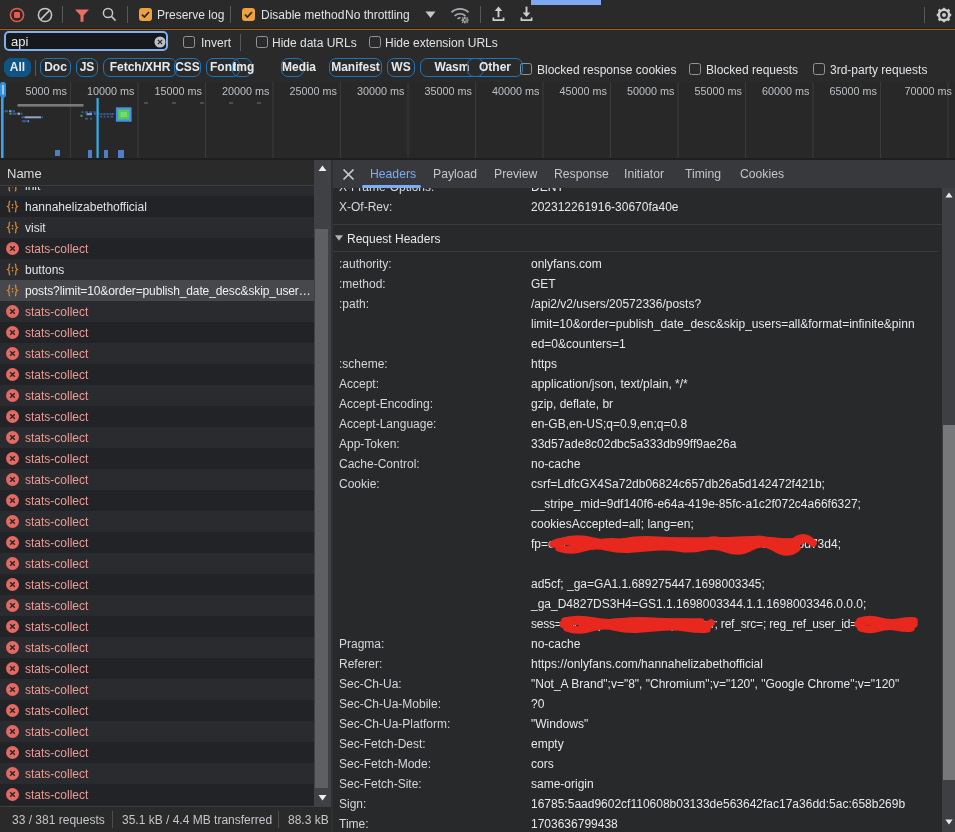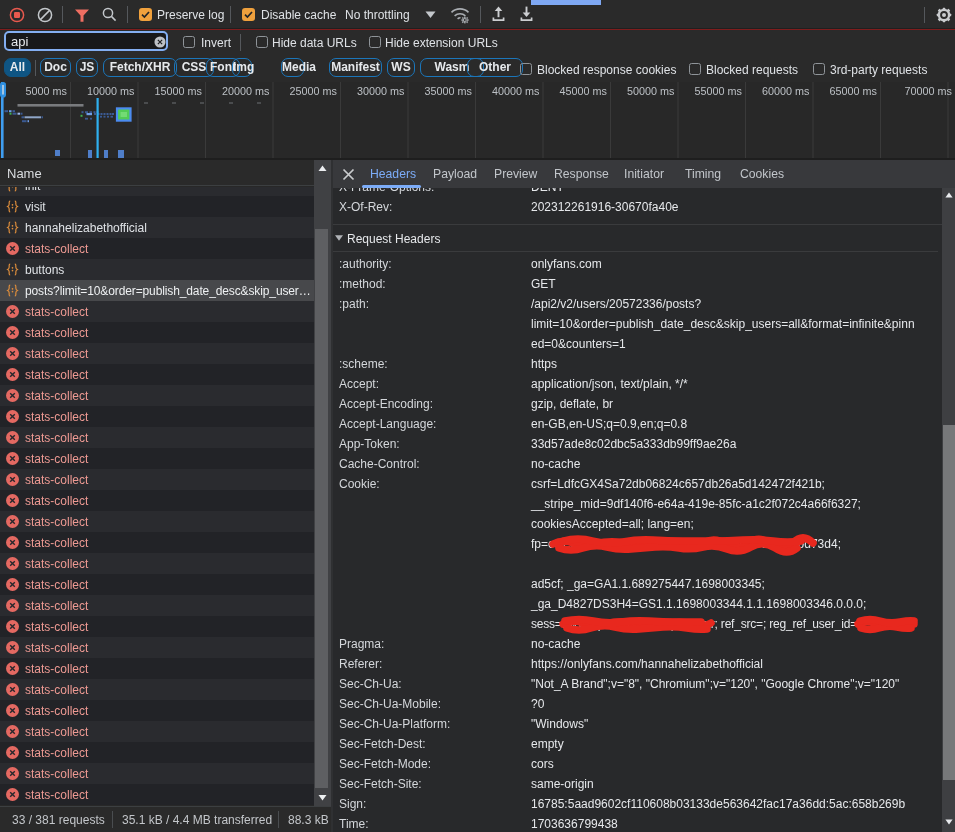--- a/index.html
+++ b/index.html
@@ -1,19 +1,19 @@
 <!DOCTYPE html>
 <html><head>
 <meta charset="utf-8">
 <style>
 * { margin:0; padding:0; box-sizing:border-box; }
 html,body { width:955px; height:832px; overflow:hidden; background:#282828;
   font-family:"Liberation Sans", sans-serif; }
 .abs { position:absolute; }
-#page { position:relative; width:955px; height:832px; background:#7f1d1d; color:#dfe2e6; }
+#page { position:relative; width:955px; height:832px; background:#a16207; color:#dfe2e6; }
 
 
 #bar1 { position:absolute; left:0; top:0; width:955px; height:29px; background:#2a2a2a; border-bottom:1px solid #1f1f1f; }
 .vsep { position:absolute; width:1px; background:#55585c; }
 .tbtxt { position:absolute; font-size:12px; color:#dfe2e6; line-height:14px; }
 
 
 .cbo { position:absolute; width:13px; height:13px; background:#f0a13d; border-radius:3px; }
 .cbo svg { position:absolute; left:0; top:0; }
 
@@ -111,21 +111,21 @@
       </svg>
   </div>
   <div class="tbtxt" style="left:157px;top:8px">Preserve log</div>
   <div class="vsep" style="left:230px;top:6px;height:17px"></div>
 
   <div class="cbo" style="left:242px;top:8px">
     <svg width="13" height="13" viewBox="0 0 13 13">
         <path d="M3,6.7 L5.4,9 L10,4" fill="none" stroke="#222427" stroke-width="1.7"></path>
       </svg>
   </div>
-  <div class="tbtxt" style="left:261px;top:8px">Disable cache</div>
+  <div class="tbtxt" style="left:261px;top:8px">Disable method</div>
   <div class="tbtxt" style="left:345px;top:8px">No throttling</div>
   <svg class="abs" style="left:425px;top:11px" width="11" height="8" viewBox="0 0 11 8">
     <path d="M0.5,0.5 h10 l-5,6.5 Z" fill="#c3c7cb"></path>
   </svg>
 
   <svg class="abs" style="left:450px;top:7px" width="22" height="17" viewBox="0 0 22 17">
     <path d="M1.5,5.4 A12,12 0 0 1 18.5,5.4" fill="none" stroke="#a9adb2" stroke-width="1.6"></path>
     <path d="M4.6,8.8 A8,8 0 0 1 15.4,8.8" fill="none" stroke="#a9adb2" stroke-width="1.6"></path>
     <path d="M7.6,11.9 A4,4 0 0 1 10.5,10.8" fill="none" stroke="#a9adb2" stroke-width="1.6"></path>
     <g fill="#a9adb2">
@@ -186,21 +186,21 @@
   <div class="tbtxt" style="left:272px;top:36px">Hide data URLs</div>
   <div class="cbu" style="left:369px;top:36px"></div>
   <div class="tbtxt" style="left:385px;top:36px">Hide extension URLs</div>
 
   <div id="bar3"></div>
   <div class="chip sel" style="left:4px;width:27px">All</div>
   <div class="vsep" style="left:34.5px;top:60px;height:16px"></div>
   <div class="chip" style="left:40px;width:31px">Doc</div>
   <div class="chip" style="left:76px;width:22px">JS</div>
   <div class="chip" style="left:103px;width:74px">Fetch/XHR</div>
-  <div class="chip" style="left:174px;width:40px">CSS</div>
+  <div class="chip" style="left:174px;width:27px">CSS</div>
   <div class="chip" style="left:206px;width:34px">Font</div>
   <div class="chip" style="left:232px;width:20px">Img</div>
   <div class="chip" style="left:281px;width:23px">Media</div>
   <div class="chip" style="left:329px;width:53px">Manifest</div>
   <div class="chip" style="left:387px;width:28px">WS</div>
   <div class="chip" style="left:420px;width:64px">Wasm</div>
   <div class="chip" style="left:467px;width:56px">Other</div>
   <div class="cbu" style="left:520px;top:63px"></div>
   <div class="tbtxt" style="left:537px;top:63px">Blocked response cookies</div>
   <div class="cbu" style="left:689px;top:63px"></div>
@@ -325,29 +325,29 @@
               <circle cx="6.5" cy="4.8" r="0.85" fill="#dd8d3c"></circle>
               <circle cx="6.5" cy="7.6" r="0.85" fill="#dd8d3c"></circle>
             </svg>init</div>
       <div class="r"><svg width="13" height="13" viewBox="0 0 13 13">
               <g fill="none" stroke="#dd8d3c" stroke-width="1.2">
                 <path d="M4.2,1.2 C2.8,1.2 3.2,3 3.2,4 C3.2,5.3 3,5.8 1.6,6.5 C3,7.2 3.2,7.7 3.2,9 C3.2,10 2.8,11.8 4.2,11.8"></path>
                 <path d="M8.8,1.2 C10.2,1.2 9.8,3 9.8,4 C9.8,5.3 10,5.8 11.4,6.5 C10,7.2 9.8,7.7 9.8,9 C9.8,10 10.2,11.8 8.8,11.8"></path>
               </g>
               <circle cx="6.5" cy="4.8" r="0.85" fill="#dd8d3c"></circle>
               <circle cx="6.5" cy="7.6" r="0.85" fill="#dd8d3c"></circle>
-            </svg>visit</div>
+            </svg>hannahelizabethofficial</div>
       <div class="r"><svg width="13" height="13" viewBox="0 0 13 13">
               <g fill="none" stroke="#dd8d3c" stroke-width="1.2">
                 <path d="M4.2,1.2 C2.8,1.2 3.2,3 3.2,4 C3.2,5.3 3,5.8 1.6,6.5 C3,7.2 3.2,7.7 3.2,9 C3.2,10 2.8,11.8 4.2,11.8"></path>
                 <path d="M8.8,1.2 C10.2,1.2 9.8,3 9.8,4 C9.8,5.3 10,5.8 11.4,6.5 C10,7.2 9.8,7.7 9.8,9 C9.8,10 10.2,11.8 8.8,11.8"></path>
               </g>
               <circle cx="6.5" cy="4.8" r="0.85" fill="#dd8d3c"></circle>
               <circle cx="6.5" cy="7.6" r="0.85" fill="#dd8d3c"></circle>
-            </svg>hannahelizabethofficial</div>
+            </svg>visit</div>
       <div class="r err"><svg width="13" height="13" viewBox="0 0 13 13">
               <circle cx="6.5" cy="6.5" r="6.5" fill="#e46962"></circle>
               <path d="M4.2,4.2 L8.8,8.8 M8.8,4.2 L4.2,8.8" stroke="#26272b" stroke-width="1.4"></path>
             </svg>stats-collect</div>
       <div class="r"><svg width="13" height="13" viewBox="0 0 13 13">
               <g fill="none" stroke="#dd8d3c" stroke-width="1.2">
                 <path d="M4.2,1.2 C2.8,1.2 3.2,3 3.2,4 C3.2,5.3 3,5.8 1.6,6.5 C3,7.2 3.2,7.7 3.2,9 C3.2,10 2.8,11.8 4.2,11.8"></path>
                 <path d="M8.8,1.2 C10.2,1.2 9.8,3 9.8,4 C9.8,5.3 10,5.8 11.4,6.5 C10,7.2 9.8,7.7 9.8,9 C9.8,10 10.2,11.8 8.8,11.8"></path>
               </g>
               <circle cx="6.5" cy="4.8" r="0.85" fill="#dd8d3c"></circle>

